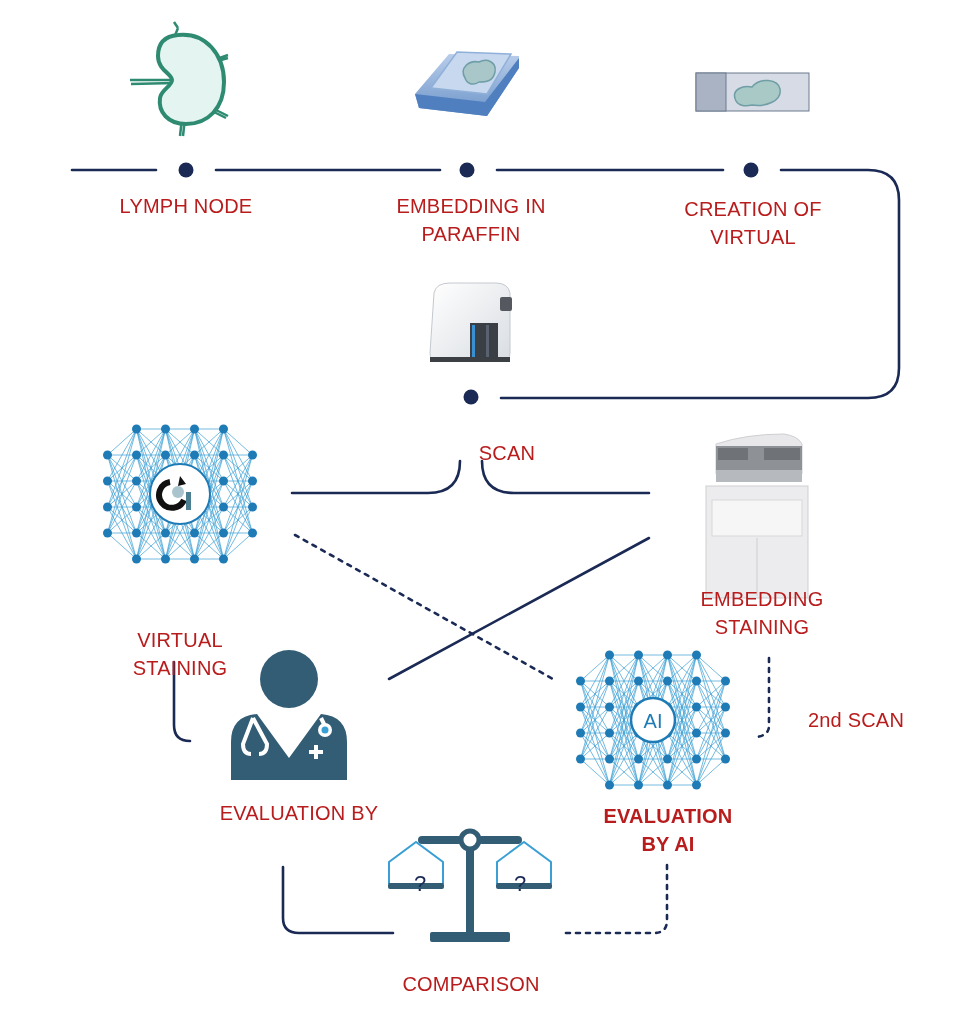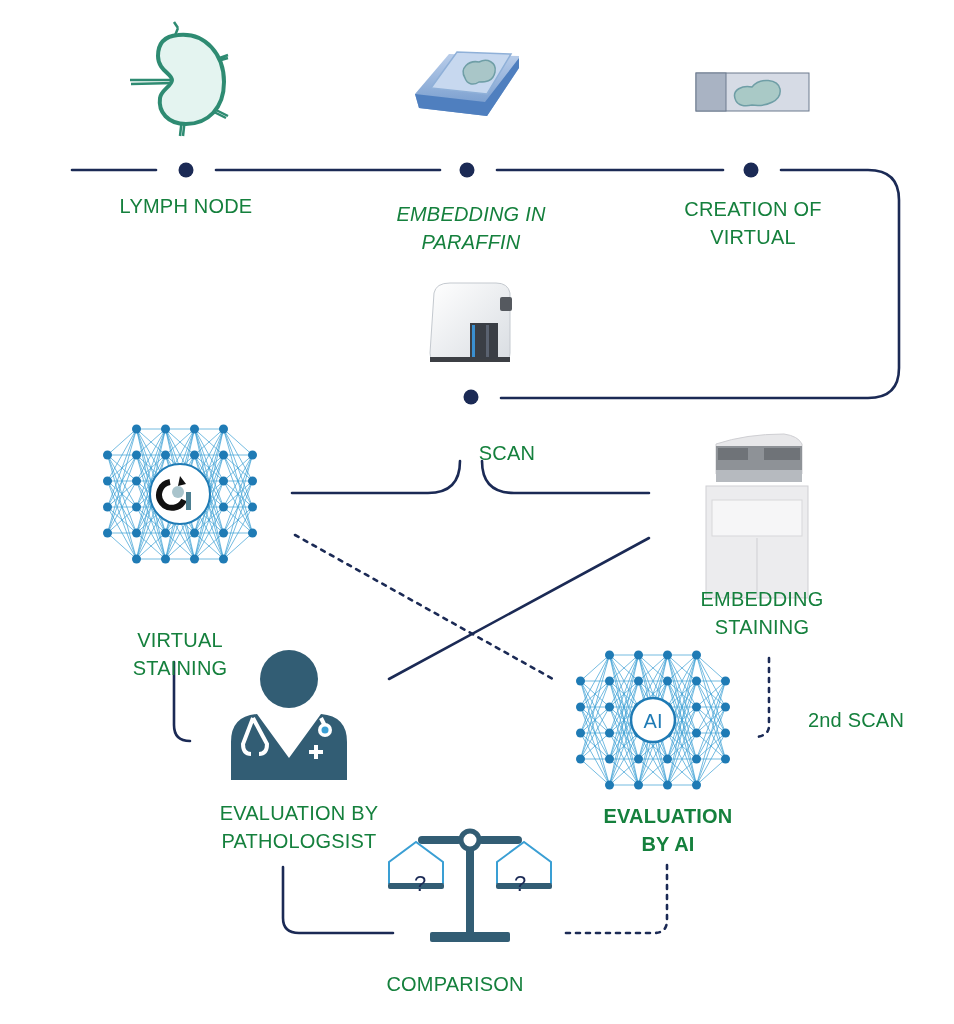--- a/index.html
+++ b/index.html
@@ -1,18 +1,18 @@
 <!DOCTYPE html>
 <html><head>
 <meta charset="utf-8">
 <style>
   html,body{margin:0;padding:0;background:#ffffff;}
   body{width:954px;height:1024px;position:relative;overflow:hidden;font-family:"Liberation Sans",sans-serif;}
   #canvas{position:absolute;left:0;top:0;width:954px;height:1024px;}
-  .lbl{position:absolute;color:#15803d;font-size:20px;line-height:28px;text-align:center;letter-spacing:0.2px;white-space:nowrap;transform:translateX(-50%);}
+  .lbl{position:absolute;color:#b91c1c;font-size:20px;line-height:28px;text-align:center;letter-spacing:0.2px;white-space:nowrap;transform:translateX(-50%);}
   .lbl span{display:block;}
 </style>
 </head>
 <body>
 
 <svg id="canvas" viewBox="0 0 954 1024" xmlns="http://www.w3.org/2000/svg">
   <defs>
     <linearGradient id="pblock" x1="0" y1="0" x2="0" y2="1">
       <stop offset="0" stop-color="#b9cdea"></stop>
       <stop offset="1" stop-color="#6d95c9"></stop>
@@ -506,21 +506,21 @@
     <path d="M27 44 V22 L54 2 L81 22 V44" fill="#ffffff" stroke="#3a9fd4" stroke-width="2"></path>
     <rect x="26" y="43" width="56" height="6" rx="2" fill="#325d74"></rect>
   </g>
   <text x="420" y="891" text-anchor="middle" font-family="Liberation Sans, sans-serif" font-size="22" fill="#1b2a55">?</text>
   <text x="520" y="891" text-anchor="middle" font-family="Liberation Sans, sans-serif" font-size="22" fill="#1b2a55">?</text>
 </svg>
 
 <div class="lbl" style="left:186px;top:192px;">
   <span>LYMPH NODE</span>
 </div>
-<div class="lbl" style="left:471px;top:200px;font-style:italic;">
+<div class="lbl" style="left:471px;top:192px;">
   <span>EMBEDDING IN</span>
   <span>PARAFFIN</span>
 </div>
 <div class="lbl" style="left:753px;top:195px;">
   <span>CREATION OF</span>
   <span>VIRTUAL</span>
 </div>
 <div class="lbl" style="left:471px;top:439px;margin-left:36px;">
   <span>SCAN</span>
 </div>
@@ -530,21 +530,20 @@
 </div>
 <div class="lbl" style="left:762px;top:585px;">
   <span>EMBEDDING</span>
   <span>STAINING</span>
 </div>
 <div class="lbl" style="left:856px;top:681px;margin-top:25px;">
   <span>2nd SCAN</span>
 </div>
 <div class="lbl" style="left:289px;top:799px;margin-left:10px;">
   <span>EVALUATION BY</span>
-  <span>PATHOLOGSIST</span>
 </div>
 <div class="lbl" style="left:668px;top:802px;font-weight:bold;">
   <span>EVALUATION</span>
   <span>BY AI</span>
 </div>
-<div class="lbl" style="left:455px;top:970px;">
+<div class="lbl" style="left:471px;top:970px;">
   <span>COMPARISON</span>
 </div>
 
 </body></html>

